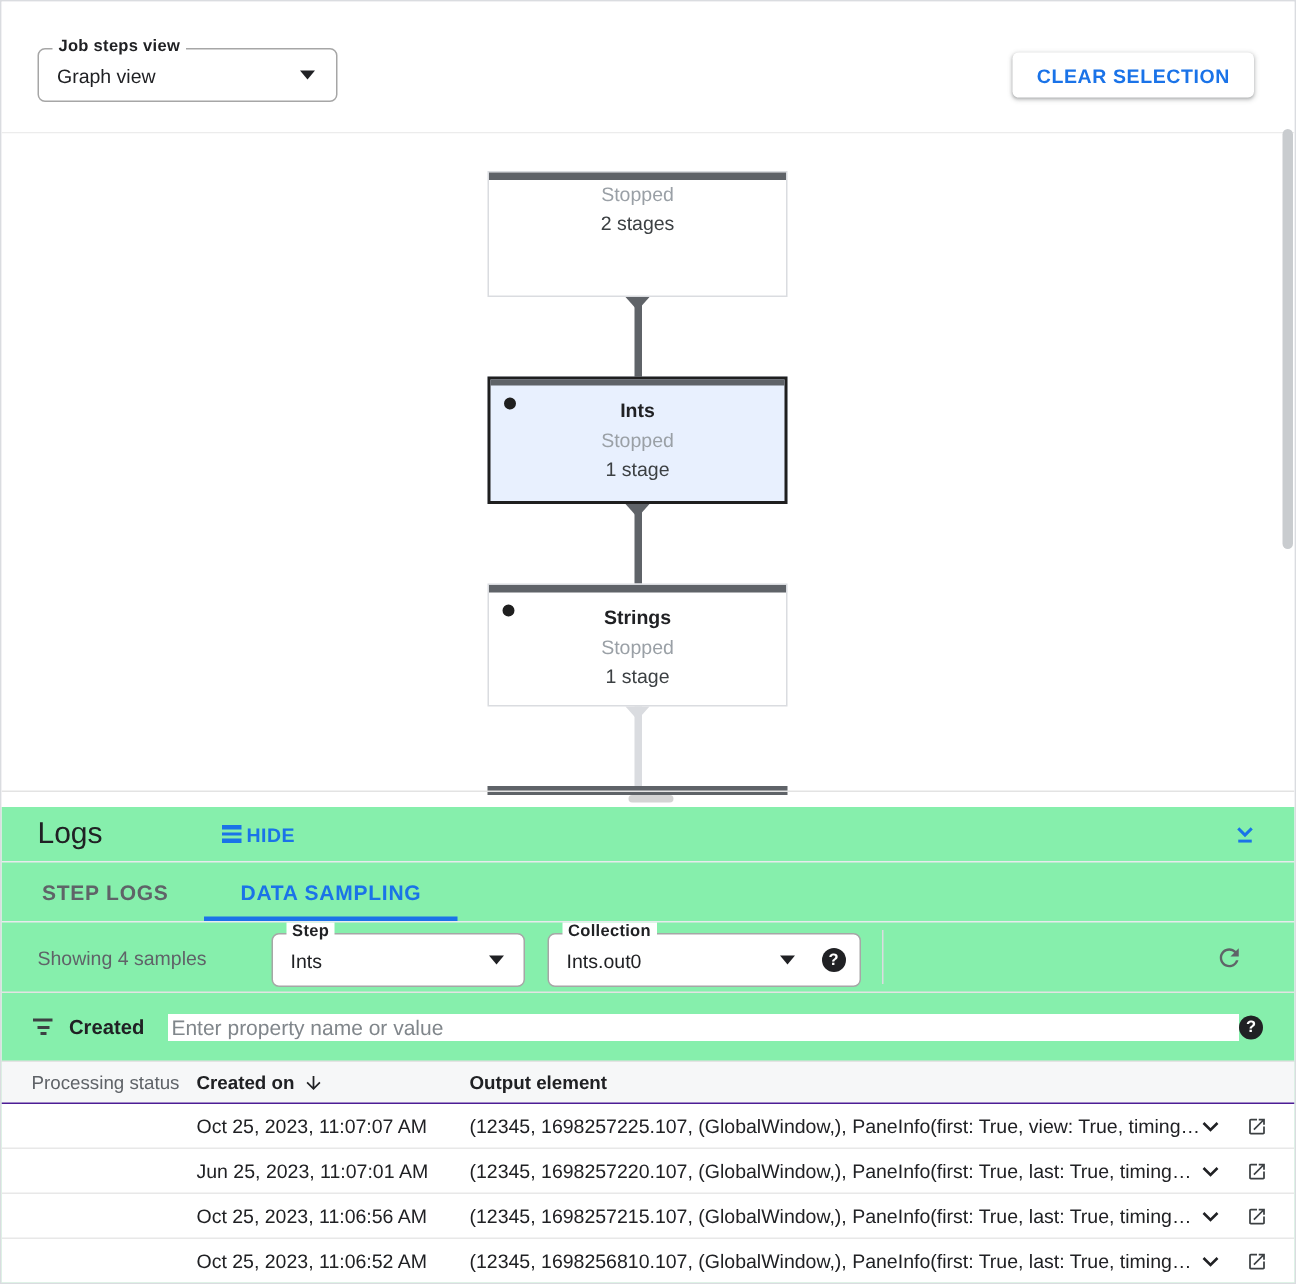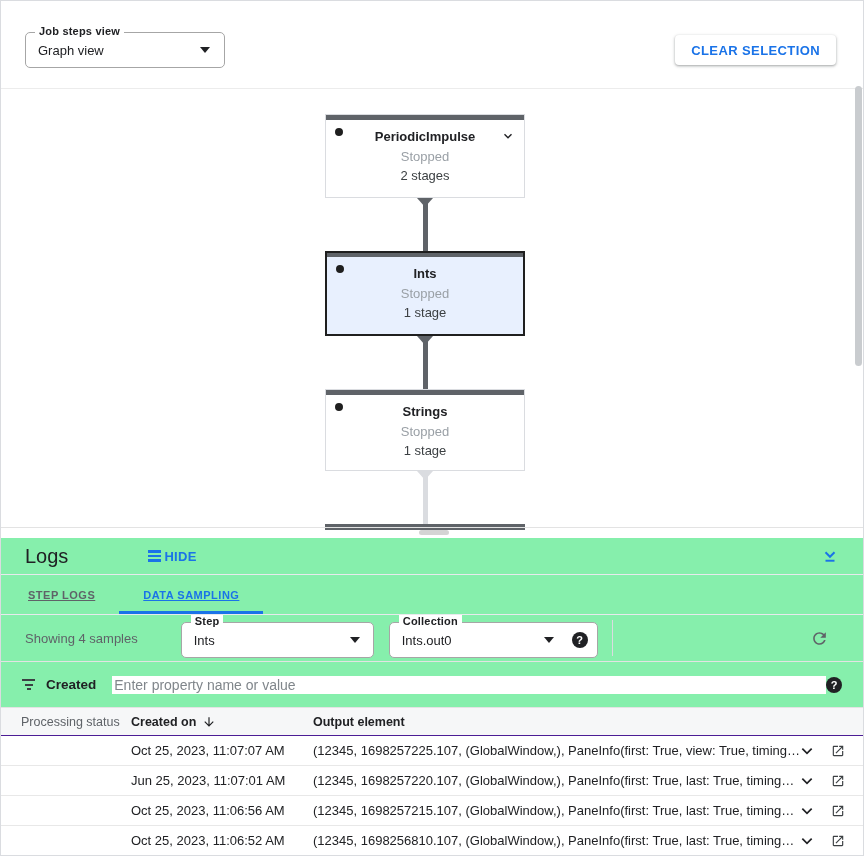--- a/index.html
+++ b/index.html
@@ -67,27 +67,27 @@
   .logs { position:absolute; top:537px; left:0; width:100%; height:319px; background:#86efac; }
   .logs-header { height:36px; display:flex; align-items:center; padding:0 24px; }
   .logs-title { font-size:20px; color:#202124; }
   .hide-btn { display:flex; align-items:center; gap:3px; margin-left:80px; cursor:pointer; background:none; border:none; padding:0; font-family:inherit; }
   .hide-bars { display:inline-flex; flex-direction:column; gap:2px; }
   .hide-bars i { display:block; width:13px; height:2.5px; background:#1a73e8; }
   .hide-label { color:#1a73e8; font-size:13px; font-weight:bold; letter-spacing:.3px; }
   .collapse-btn { margin-left:auto; background:none; border:none; cursor:pointer; padding:0; line-height:0; }
 
   .tabs { height:41px; border-top:1px solid #e8eaed; border-bottom:1px solid #e8eaed; display:flex; padding-left:3px; }
-  .tab { height:100%; padding:0 24px; display:flex; align-items:center; font-size:11px;
-    font-weight:bold; letter-spacing:.5px; color:#5f6368; cursor:pointer; border-bottom:3px solid transparent; padding-top:3px;text-decoration:underline; }
+  .tab { height:100%; padding:0 24px; display:flex; align-items:center; font-size:14px;
+    font-weight:bold; letter-spacing:.5px; color:#5f6368; cursor:pointer; border-bottom:3px solid transparent; padding-top:3px; }
   .tab.active { color:#1a73e8; border-bottom-color:#1a73e8; }
 
   .sample-toolbar { height:47px; display:flex; align-items:center; padding:0 24px; border-bottom:1px solid #e3e3e3; }
   .showing { font-size:13px; color:#5f6368; }
-  .step-select { position:relative; top:2px; left:0; margin-left:43px; width:193px; }
+  .step-select { position:relative; top:2px; left:0; margin-left:43px; width:169px; }
   .step-select .caret { margin-right:13px; }
   .collection-select { position:relative; top:2px; margin-left:15px; width:209px; }
   .collection-select .caret { margin-right:12px; }
   .help-badge {
     width:16px; height:16px; border-radius:50%; background:#202124; color:#fff;
     font-size:11px; font-weight:bold; display:inline-flex; align-items:center; justify-content:center;
     flex:0 0 auto;
   }
   .collection-select .help-badge { margin-right:9px; margin-left:6px; }
   .v-divider { width:1px; height:36px; background:#dadce0; margin-left:14px; }
@@ -124,29 +124,20 @@
       <span class="val">Graph view</span>
       <span class="caret"></span>
     </div>
     <button class="clear-btn">CLEAR SELECTION</button>
   </div>
 
   <div class="graph">
 
     <div class="node" style="top:25px; height:84px;">
       <div class="bar"></div>
-      <div class="title-row">
-        <span class="status-ring"></span>
-        <span class="title">PeriodicImpulse</span>
-        <span class="node-chevron">
-          <svg width="14" height="14" viewBox="0 0 24 24">
-              <path d="M6 9l6 6 6-6" fill="none" stroke="#202124" stroke-width="2.4"></path>
-            </svg>
-        </span>
-      </div>
       <div class="status">Stopped</div>
       <div class="stages">2 stages</div>
     </div>
 
     <span class="edge-line" style="top:109px; height:56px;"></span>
     <span class="edge-arrow" style="top:109px;"></span>
 
     <div class="node selected" style="top:162px; height:85px;">
       <div class="bar"></div>
       <div class="title-row">

